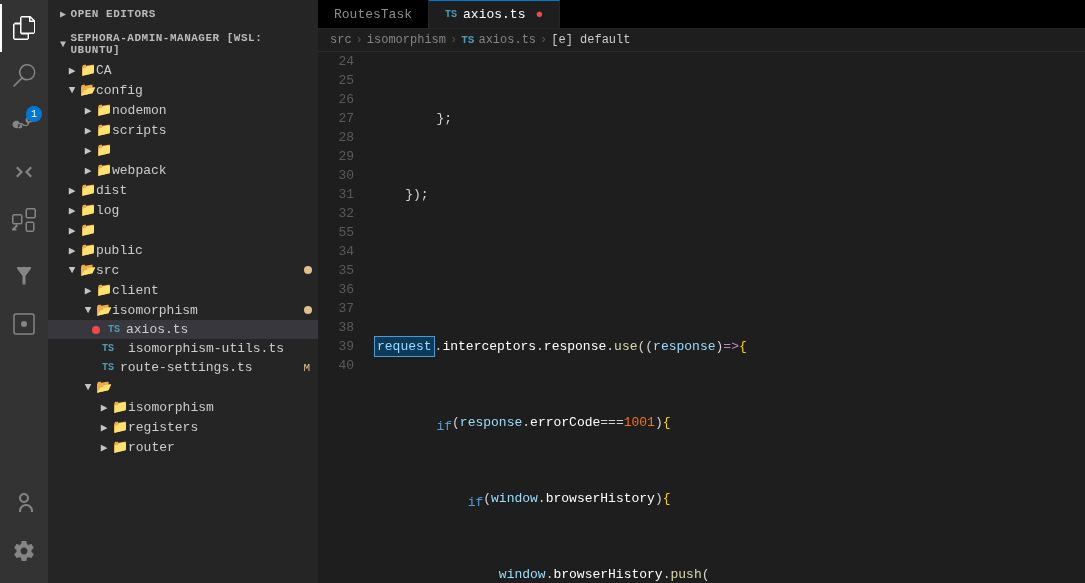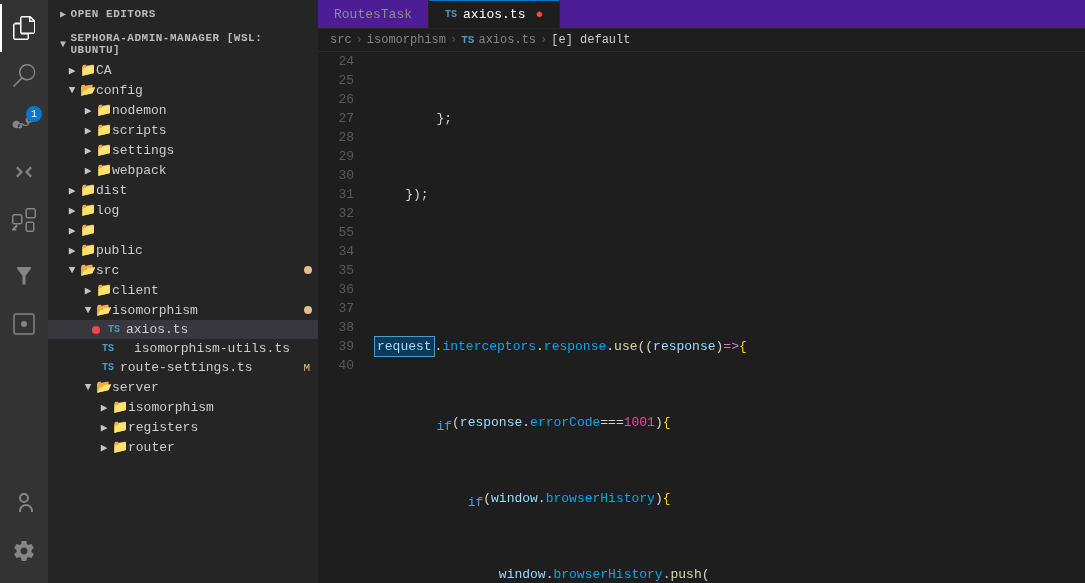--- a/index.html
+++ b/index.html
@@ -152,21 +152,21 @@
       gap: 4px;
       border-bottom: 1px solid #2d2d2d;
       flex-shrink: 0;
     }
     .breadcrumb .sep { color: #555; }
     .breadcrumb .current { color: #cccccc; }
     .breadcrumb .ts-icon { color: #519aba; font-weight: bold; font-size: 11px; }
 
     .tab-bar {
       display: flex;
-      background: #4c1d95;
+      background: #000000;
       border-bottom: 1px solid #252526;
       flex-shrink: 0;
     }
     .tab {
       padding: 6px 16px;
       font-size: 13px;
       color: #8d8d8d;
       cursor: pointer;
       border-right: 1px solid #252526;
       display: flex;
@@ -212,22 +212,22 @@
     }
     .code-line {
       height: 19px;
       display: flex;
       align-items: center;
       position: relative;
     }
     .kw2 { color: #569cd6; margin-top: 8px; }
     .fn { color: #dcdcaa; }
     .var { color: #9cdcfe; }
-    .prop { color: #0ea5e9; }
-    .num { color: #ec4899; }
+    .prop { color: #ffffff; }
+    .num { color: #f97316; }
     .punc { color: #d4d4d4; }
     .param { color: #9cdcfe; }
     .arrow { color: #c586c0; }
     .bracket { color: #ffd700; }
   </style>
 </head>
 <body>
 
 <div class="activity-bar">
   <div class="activity-icon active">
@@ -316,21 +316,20 @@
     <span class="indent" style="width:32px;"></span>
     <span class="chevron">▶</span>
     <span class="icon folder-color">📁</span>
     <span class="name">scripts</span>
   </div>
 
   <div class="tree-item">
     <span class="indent" style="width:32px;"></span>
     <span class="chevron">▶</span>
     <span class="icon folder-color">📁</span>
-    <span class="name">settings</span>
   </div>
 
   <div class="tree-item">
     <span class="indent" style="width:32px;"></span>
     <span class="chevron">▶</span>
     <span class="icon folder-color">📁</span>
     <span class="name">webpack</span>
   </div>
 
   <div class="tree-item">
@@ -386,35 +385,34 @@
   <div class="tree-item selected">
     <span class="indent" style="width:44px;"></span>
     <span style="width:8px;height:8px;border-radius:50%;background:#f44747;flex-shrink:0;margin-right:6px;"></span>
     <span class="icon file-ts" style="font-size:10px;font-weight:bold;">TS</span>
     <span class="name" style="margin-left:4px;">axios.ts</span>
   </div>
 
   <div class="tree-item">
     <span class="indent" style="width:52px;"></span>
     <span class="icon file-ts" style="font-size:10px;font-weight:bold;">TS</span>
-    <span class="name" style="margin-left:18px;">isomorphism-utils.ts</span>
+    <span class="name" style="margin-left:12px;">isomorphism-utils.ts</span>
   </div>
 
   <div class="tree-item">
     <span class="indent" style="width:52px;"></span>
     <span class="icon file-ts" style="font-size:10px;font-weight:bold;">TS</span>
     <span class="name" style="margin-left:4px;flex:1">route-settings.ts</span>
     <span style="color:#e2c08d;font-size:11px;margin-right:8px;">M</span>
   </div>
 
   <div class="tree-item">
     <span class="indent" style="width:32px;"></span>
     <span class="chevron">▼</span>
     <span class="icon folder-color">📂</span>
-    <span class="name">server</span>
   </div>
 
   <div class="tree-item">
     <span class="indent" style="width:48px;"></span>
     <span class="chevron">▶</span>
     <span class="icon folder-color">📁</span>
     <span class="name">isomorphism</span>
   </div>
 
   <div class="tree-item">

